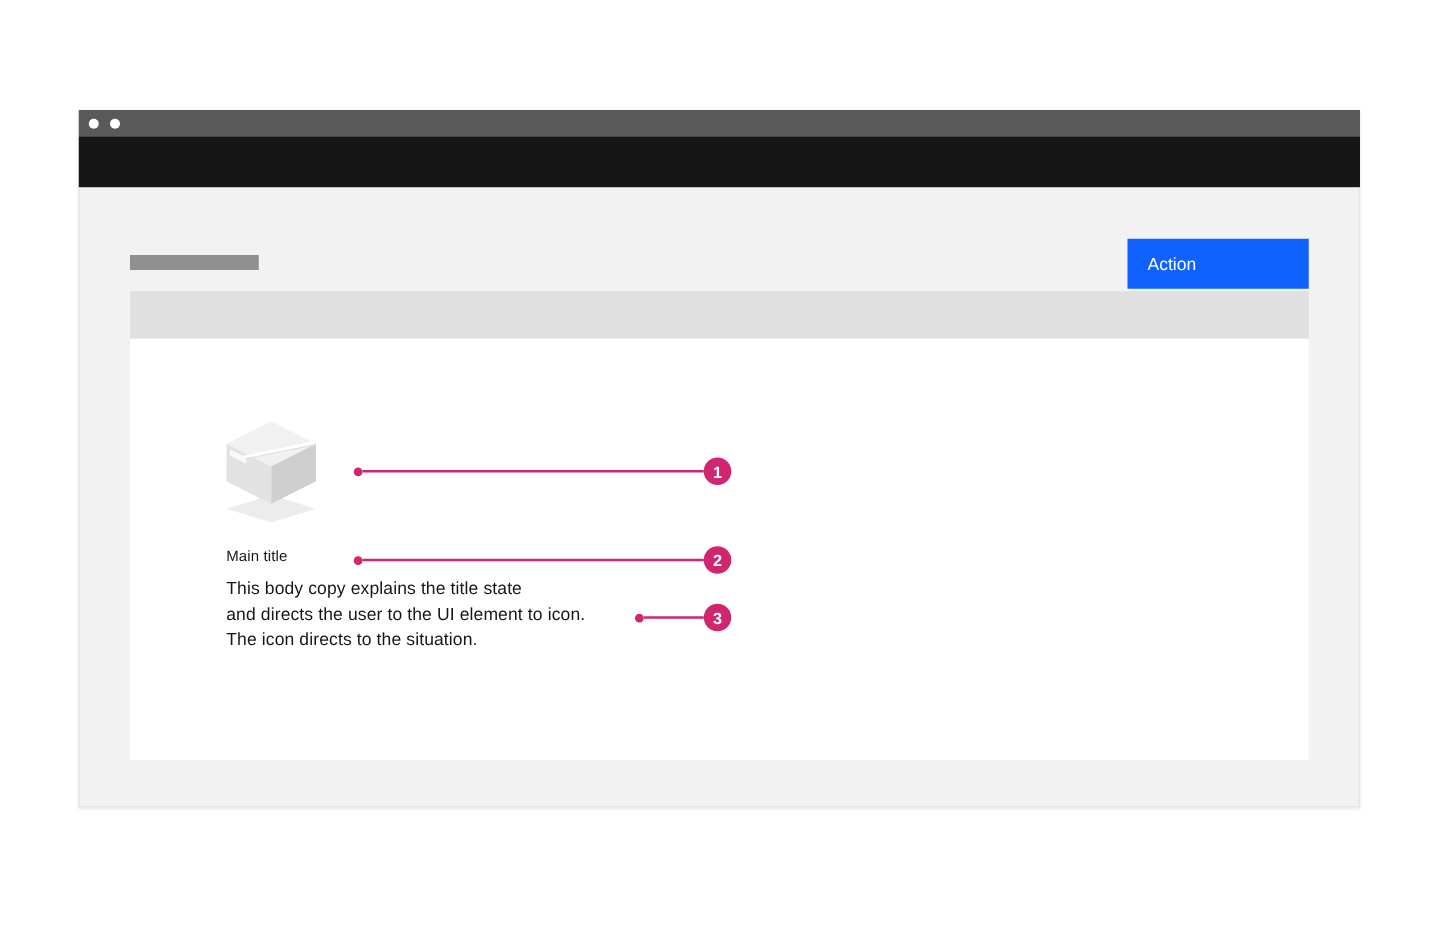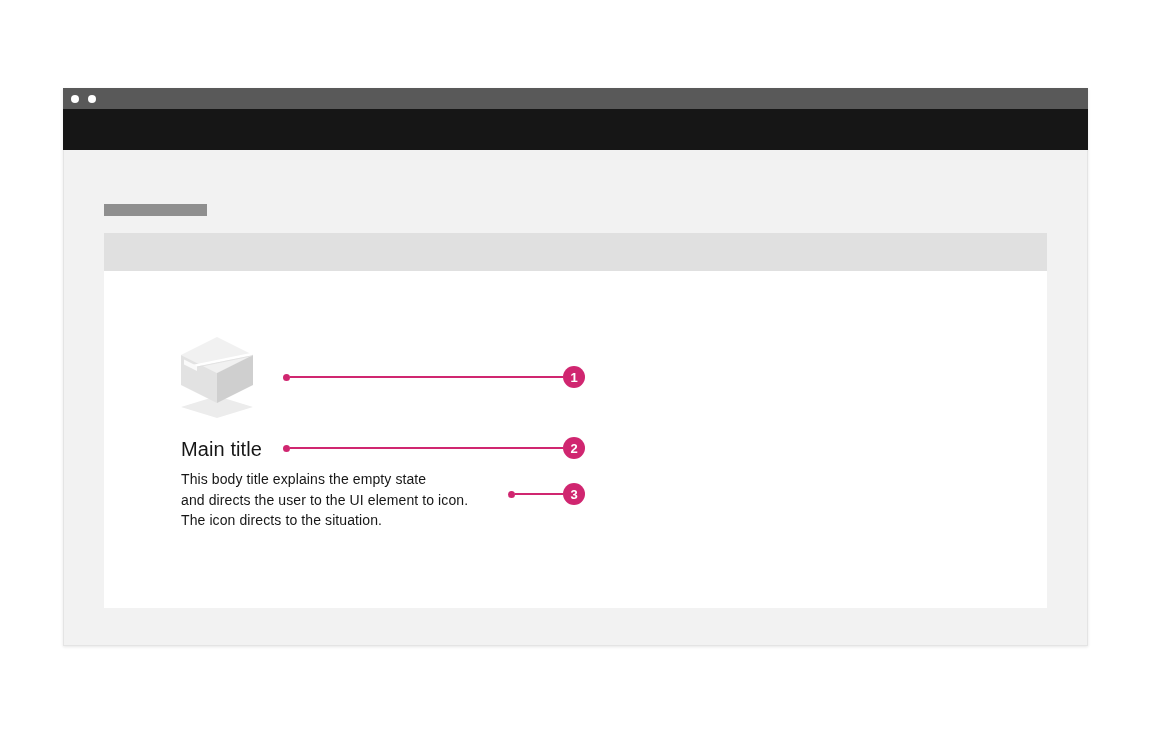--- a/index.html
+++ b/index.html
@@ -36,21 +36,21 @@
     position: absolute; left: 40px; right: 40px; top: 83px; height: 38px;
     background: #e0e0e0;
   }
   .content-panel {
     position: absolute; left: 40px; right: 40px; top: 121px; height: 337px;
     background: #ffffff; padding: 66px 0 0 77px;
   }
 
   .box-icon-svg { display: block; }
   .empty-title {
-    margin-top: 19px; font-size: 20px; font-weight: 400; color: #161616;
+    margin-top: 19px; font-size: 12px; font-weight: 400; color: #161616;
     letter-spacing: 0.1px;
   }
   .empty-body {
     margin-top: 8px; font-size: 14px; line-height: 20.6px; color: #161616;
     letter-spacing: 0.1px;
   }
 
   .annotations { position: absolute; inset: 0; pointer-events: none; }
   .annotation-row {
     position: absolute; height: 22px; display: flex; align-items: center;
@@ -77,36 +77,37 @@
     <span class="traffic-dot"></span>
     <span class="traffic-dot"></span>
   </div>
 
   <div class="navbar"></div>
 
   <div class="canvas">
 
     <div class="skeleton-bar"></div>
 
+    <button class="action-button">Action</button>
 
     <div class="table-header-row"></div>
 
     <div class="content-panel">
       <svg class="box-icon-svg" width="72" height="82" viewBox="0 0 72 82" aria-hidden="true">
         <polygon points="0,70 36,59 72,70 36,81" fill="#ececec"></polygon>
         <polygon points="36,0 72,18 36,36 0,18" fill="#f1f1f1"></polygon>
         <polygon points="0,18 36,36 36,66 0,48" fill="#e2e2e2"></polygon>
         <polygon points="36,36 72,18 72,48 36,66" fill="#cfcfcf"></polygon>
         <line x1="10" y1="29.5" x2="71" y2="17" stroke="#ffffff" stroke-width="2.4"></line>
         <line x1="10" y1="31.2" x2="71" y2="18.8" stroke="#dedede" stroke-width="0.8"></line>
         <polygon points="3,22.5 16,29 16,34 3,27.5" fill="#fafafa"></polygon>
       </svg>
       <div class="empty-title">Main title</div>
       <div class="empty-body">
-        <div>This body title explains the empty state</div>
+        <div>This body copy explains the title state</div>
         <div>and directs the user to the UI element to icon.</div>
         <div>The icon directs to the situation.</div>
       </div>
     </div>
 
     <div class="annotations">
       <div class="annotation-row row-1">
         <span class="annotation-dot"></span>
         <span class="annotation-line"></span>
         <span class="annotation-badge">1</span>

